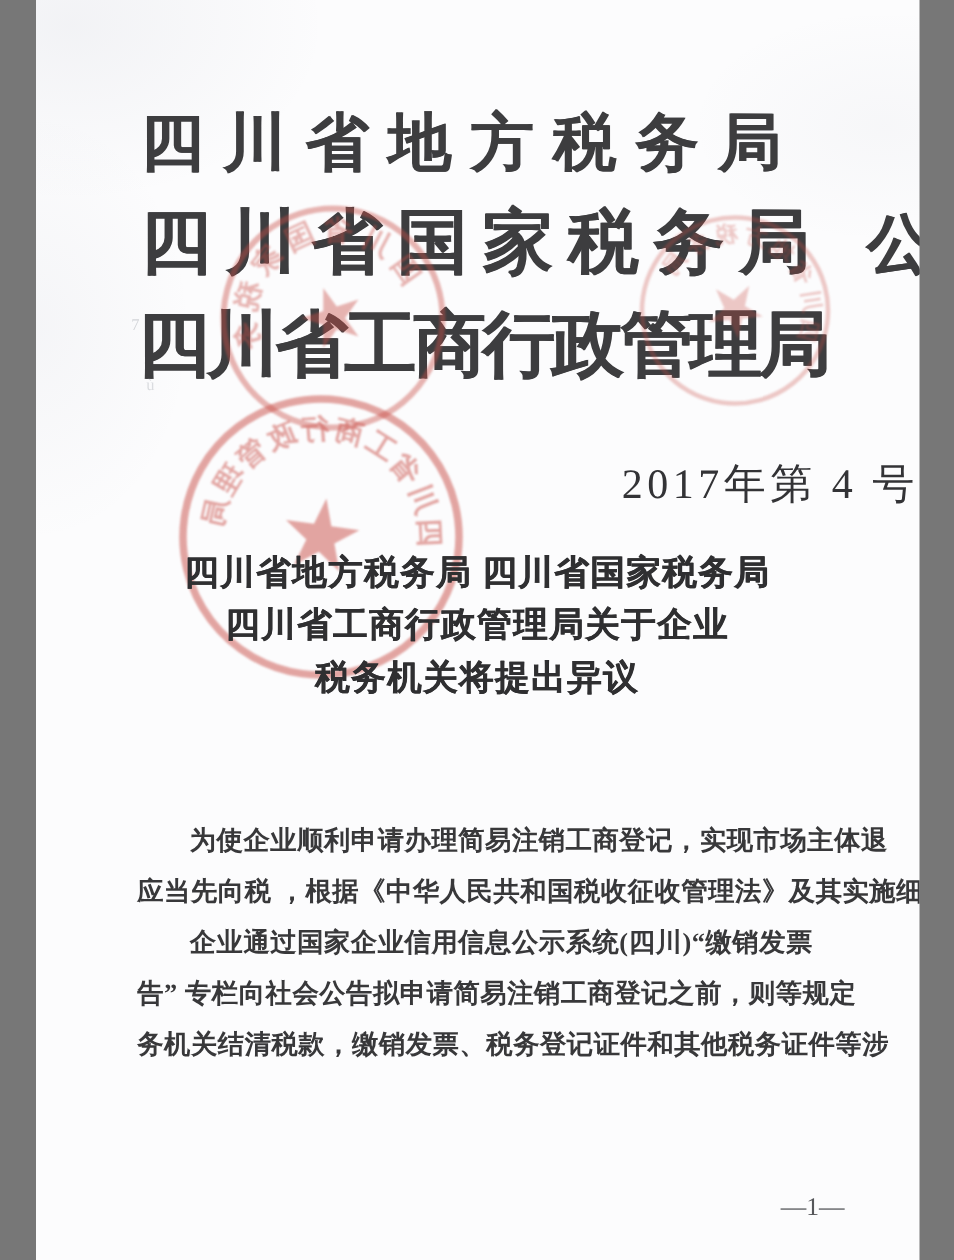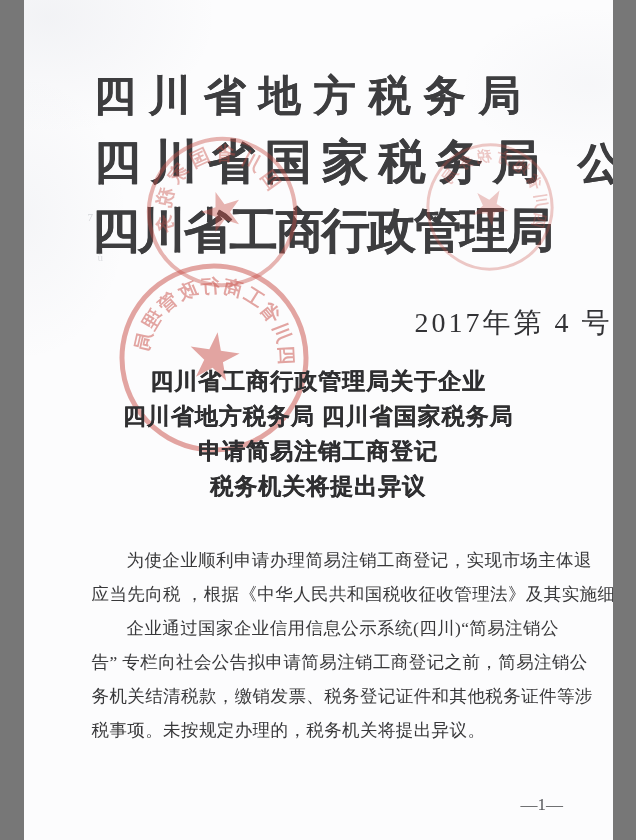--- a/index.html
+++ b/index.html
@@ -37,21 +37,21 @@
   .title-block {
     position:absolute; top:364px; left:0; width:100%;
     text-align:center; font-weight:700; color:#2f2f31;
     font-size:23px; letter-spacing:1px;
     text-shadow:0.4px 0 0 currentColor;
   }
   .title-block div { height:35px; line-height:35px; white-space:pre; }
   
   .body-block {
     position:absolute; top:543px; left:68px; width:520px;
-    font-size:17.5px; letter-spacing:0.4px; color:#38383a;
+    font-size:17.5px; letter-spacing:0.4px; color:#38383a;font-weight:bold;
   }
   .body-block div { height:34px; line-height:34px; white-space:pre; }
   .body-block div.indent { text-indent:35px; }
   
   .page-number {
     position:absolute; top:795px; left:497px;
     font-size:17px; color:#56575a; white-space:pre;
   }
   
   .seal { position:absolute; filter:blur(0.6px); pointer-events:none; }
@@ -114,33 +114,31 @@
         <text font-size="15" letter-spacing="3" fill="#c94f48">
           <textPath href="#arcC" startOffset="4">四川省地方税务局</textPath>
         </text>
       </g>
     </g>
   </svg>
 
   <div class="doc-number">2017年第 4 号</div>
 
   <div class="title-block">
+    <div>四川省地方税务局 四川省国家税务局</div>
     <div>四川省工商行政管理局关于企业</div>
-    <div>四川省地方税务局 四川省国家税务局</div>
-    <div>申请简易注销工商登记</div>
     <div>税务机关将提出异议</div>
   </div>
 
   <div class="body-block">
     <div class="indent">为使企业顺利申请办理简易注销工商登记，实现市场主体退</div>
     <div>应当先向税 ，根据《中华人民共和国税收征收管理法》及其实施细</div>
-    <div class="indent">企业通过国家企业信用信息公示系统(四川)“简易注销公</div>
-    <div>告” 专栏向社会公告拟申请简易注销工商登记之前，简易注销公</div>
+    <div class="indent">企业通过国家企业信用信息公示系统(四川)“缴销发票</div>
+    <div>告” 专栏向社会公告拟申请简易注销工商登记之前，则等规定</div>
     <div>务机关结清税款，缴销发票、税务登记证件和其他税务证件等涉</div>
-    <div>税事项。未按规定办理的，税务机关将提出异议。</div>
   </div>
 
   <div class="page-number">—1—</div>
 
   <div class="artifact artifact1">7</div>
   <div class="artifact artifact2">ù</div>
 
 </div>
 
 </body></html>

